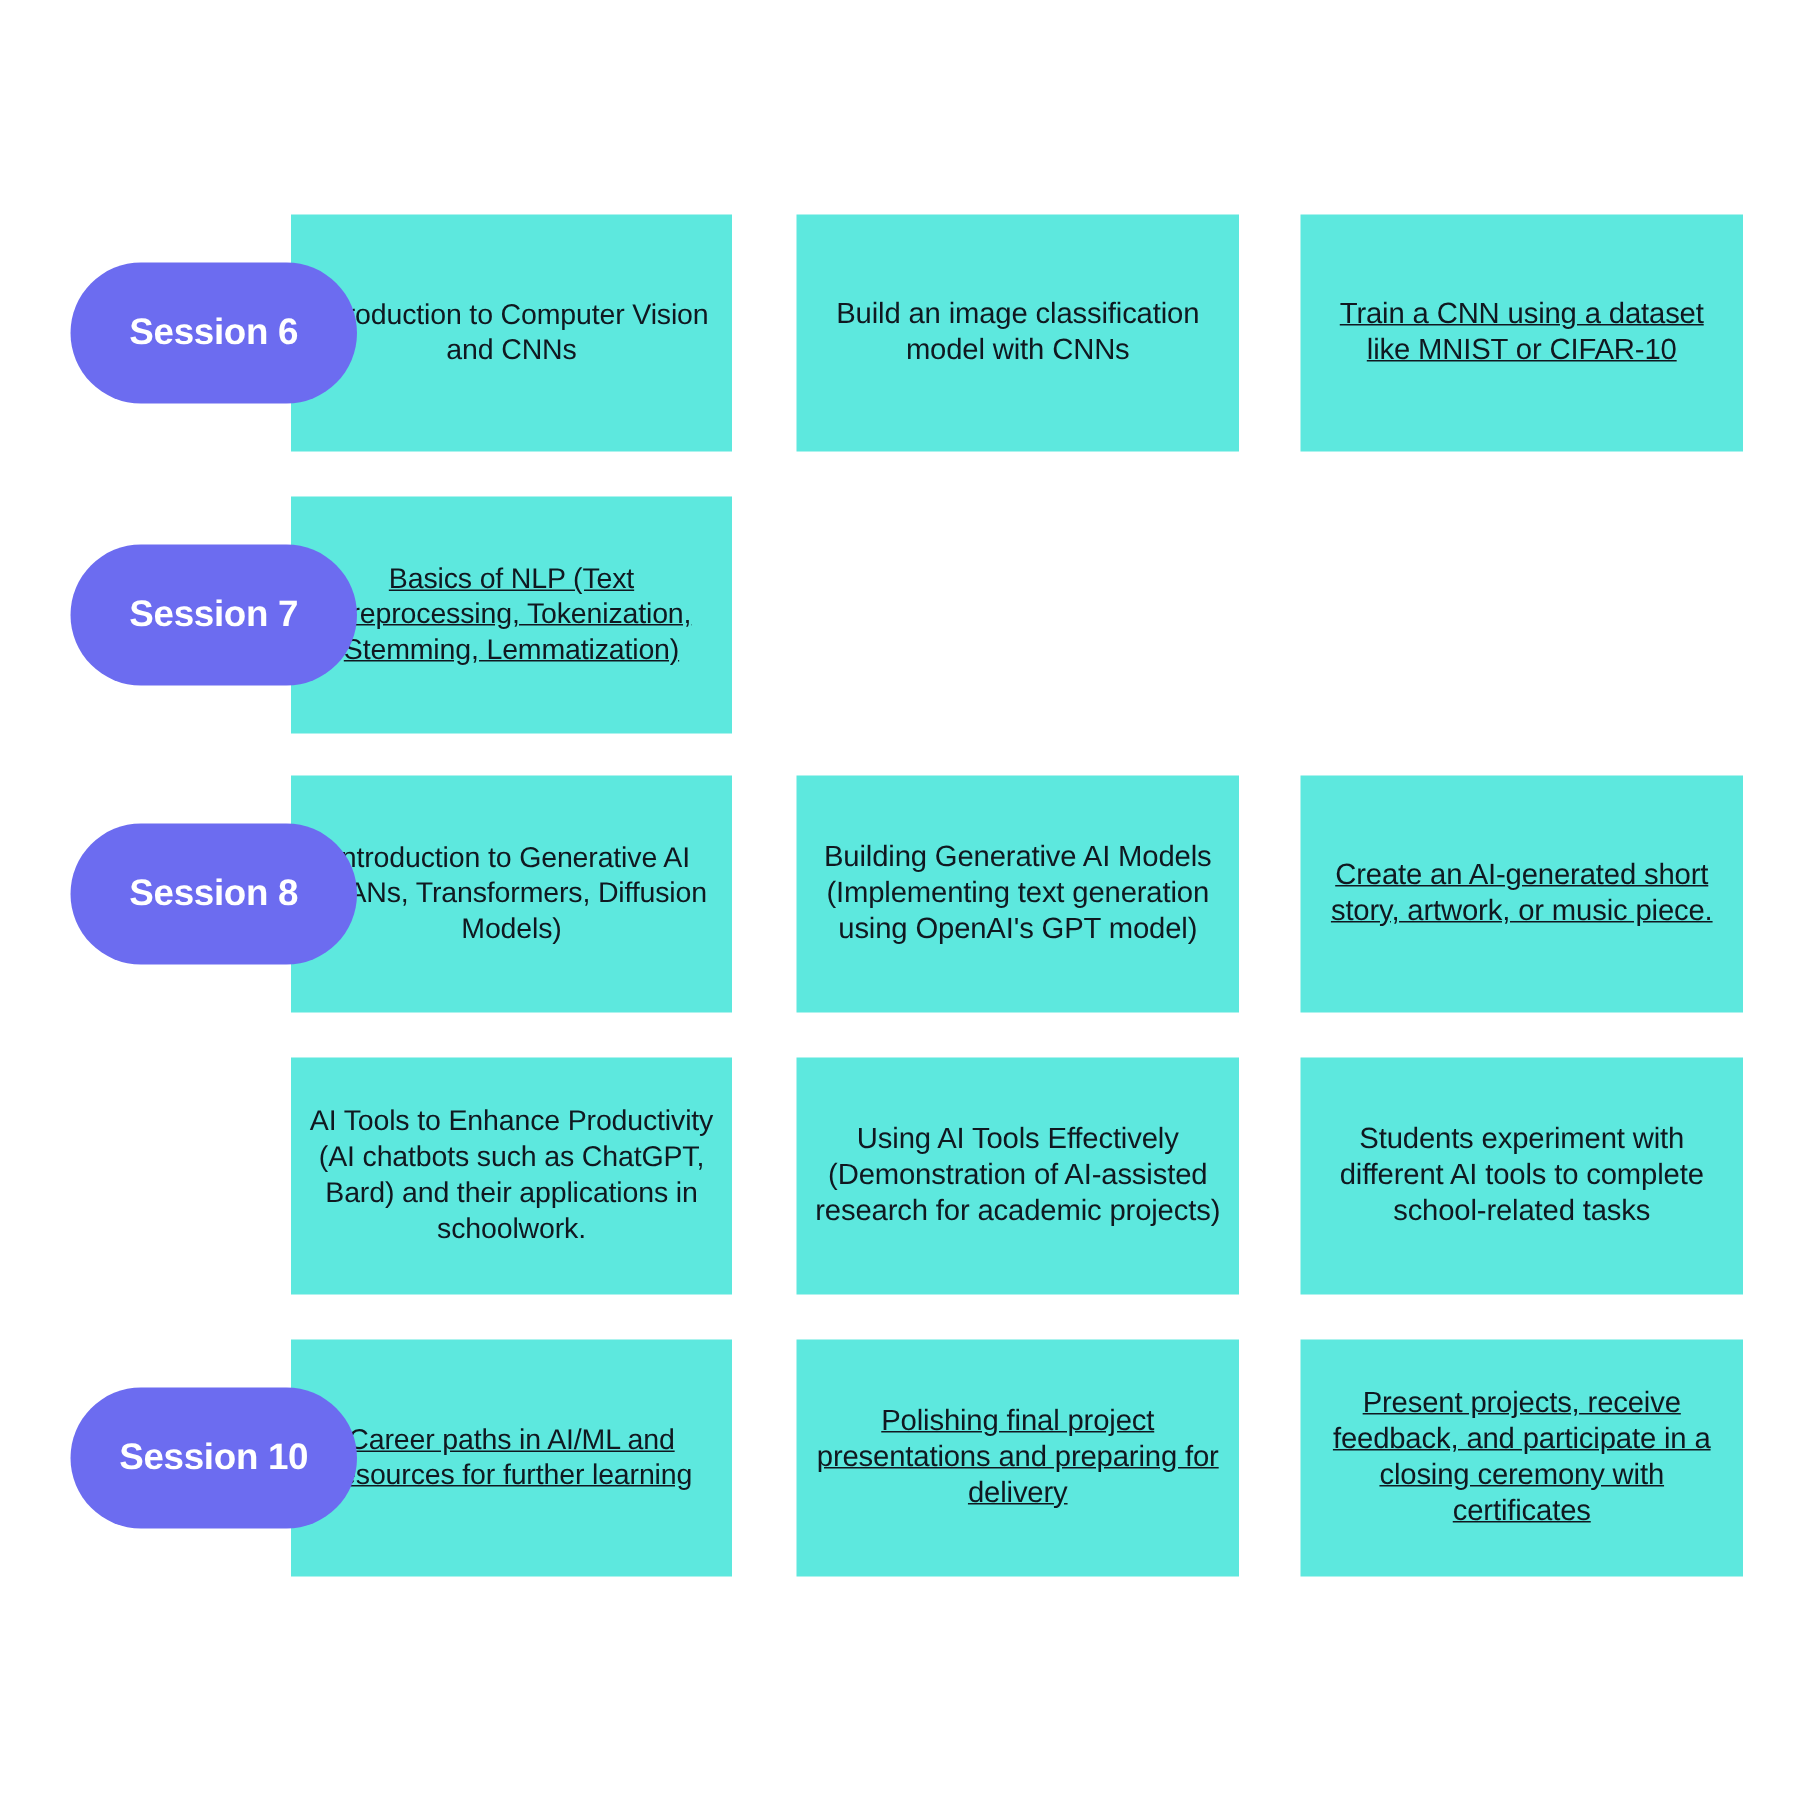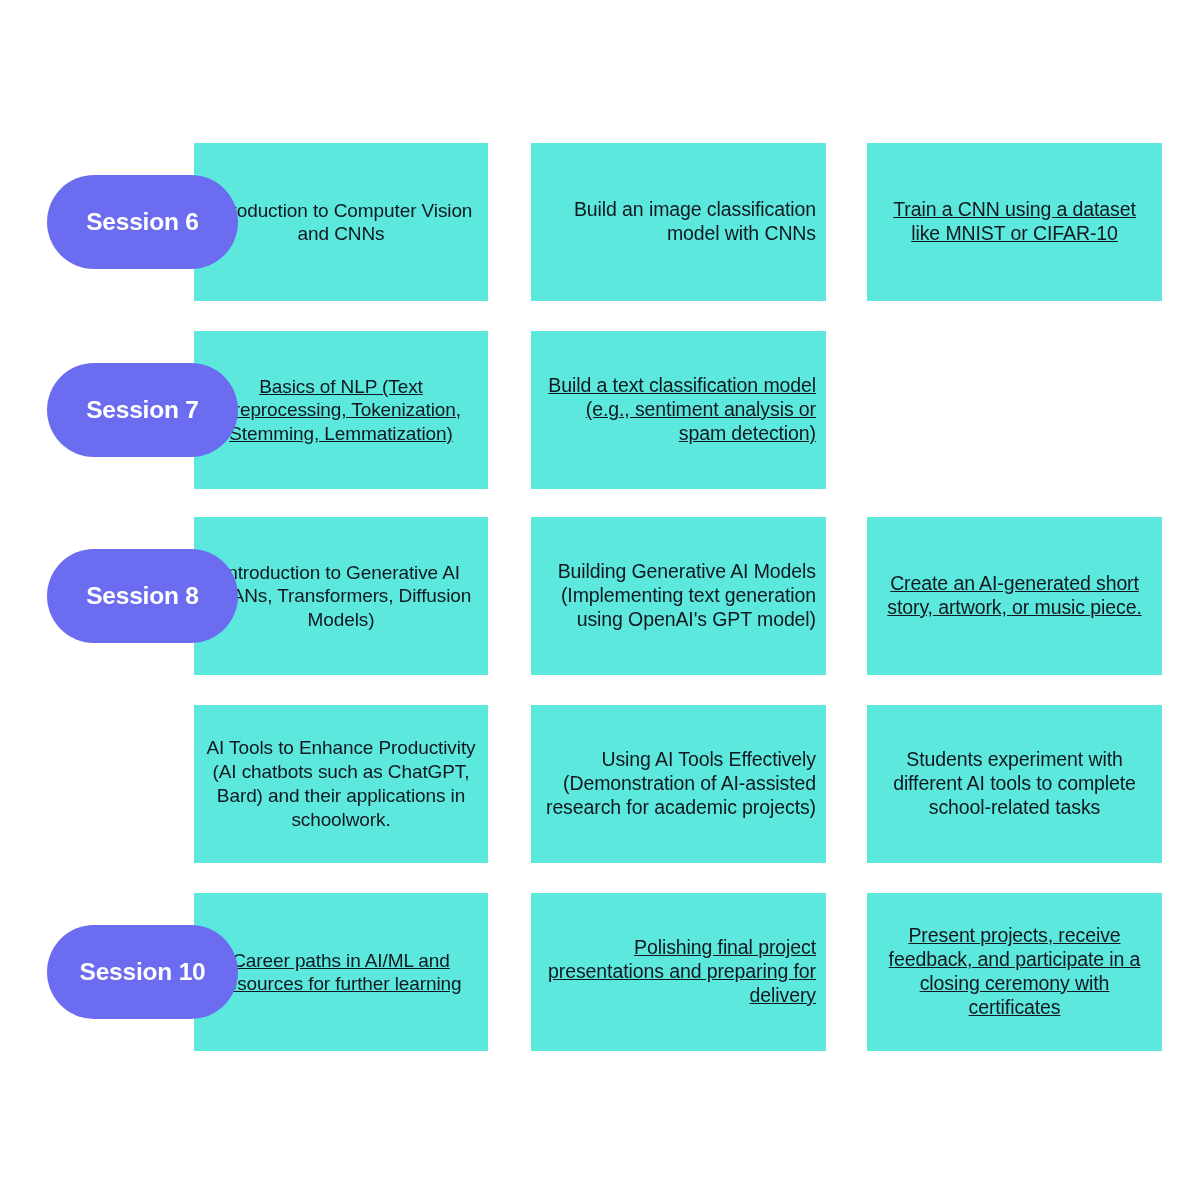--- a/index.html
+++ b/index.html
@@ -67,21 +67,21 @@
 
   .cell-text {
     color: #101820;
     text-align: center;
     line-height: 1.22;
     font-size: 20px;
     letter-spacing: -0.1px;
     width: 100%;
   }
   .cell.col-1 .cell-text { font-size: 19px; }
-  .cell.col-2 .cell-text { font-size: 19.5px; text-align: right; }
+  .cell.col-2 .cell-text { font-size: 19.5px; }
   .cell.col-3 .cell-text { font-size: 19.5px; }
 
   
   .cell-text.dense { font-size: 17.5px; line-height: 1.26; }
   .cell-text.large { font-size: 21px; text-decoration: underline; }
 </style>
 </head>
 <body>
 
 <div id="curriculum-grid">
@@ -100,23 +100,20 @@
       <span class="cell-text large">Train a CNN using a dataset like MNIST or CIFAR-10</span>
     </div>
   </div>
 
   <div class="session-row" style="top:331px">
     <div class="session-badge">
       <span class="session-badge-label">Session 7</span>
     </div>
     <div class="cell col-1">
       <span class="cell-text large">Basics of NLP (Text Preprocessing, Tokenization, Stemming, Lemmatization)</span>
-    </div>
-    <div class="cell col-2">
-      <span class="cell-text large">Build a text classification model (e.g., sentiment analysis or spam detection)</span>
     </div>
   </div>
 
   <div class="session-row" style="top:517px">
     <div class="session-badge">
       <span class="session-badge-label">Session 8</span>
     </div>
     <div class="cell col-1">
       <span class="cell-text">Introduction to Generative AI (GANs, Transformers, Diffusion Models)</span>
     </div>

